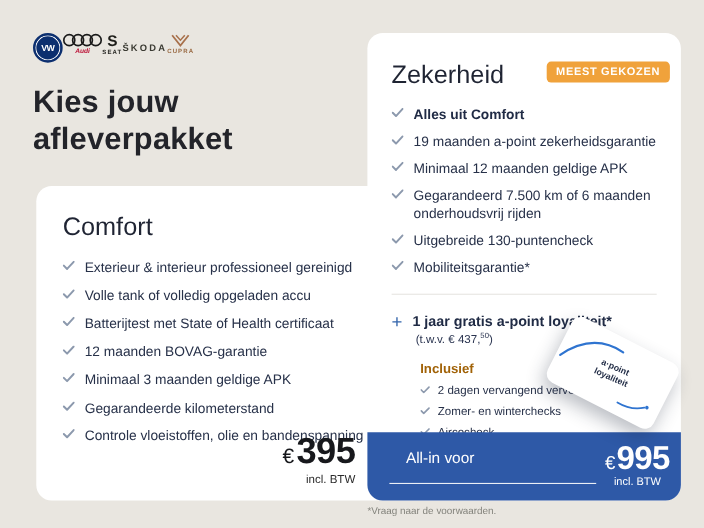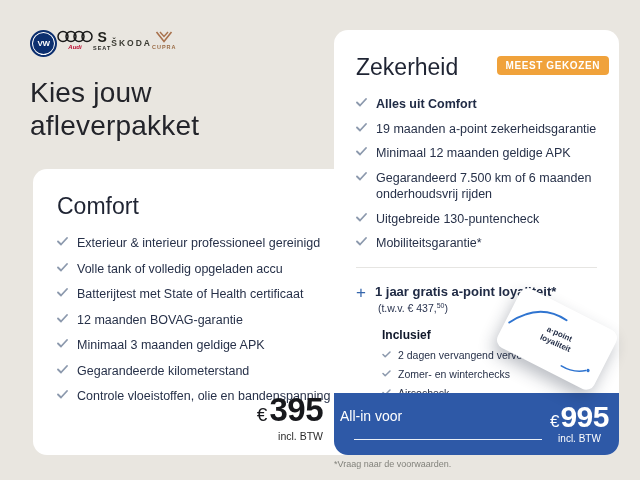--- a/index.html
+++ b/index.html
@@ -25,21 +25,21 @@
   }
   .brand-sub { font-size:5.5px; font-weight:700; letter-spacing:1px; color:#2A2A26; }
   .audi-sub { color:#BB0A30; letter-spacing:0; font-size:6px; font-style:italic; }
   .seat-s { font-size:14px; font-weight:900; color:#1E1E1A; line-height:14px; }
   .skoda-text { font-size:8.5px; font-weight:800; letter-spacing:2px; color:#3B3B33; margin-top:8px; }
   .cupra-sub { color:#9A6B44; }
 
   
   .page-title {
     position:absolute; left:30px; top:76px;
-    font-size:28px; line-height:1.18; font-weight:400;
+    font-size:28px; line-height:1.18; font-weight:700;
     color:#23242A; letter-spacing:0.2px;
   }
 
   
   .card {
     position:absolute; background:#fff; border-radius:14px;
     box-sizing:border-box;
   }
   .card-title { font-size:23px; font-weight:400; color:#1F2433; margin:0 0 15px; }
   ul.checklist { list-style:none; margin:0; padding:0; }
@@ -65,42 +65,42 @@
   .card-zekerheid ul.checklist li { margin-bottom:8px; }
   .divider { border:none; border-top:1px solid #E6E5E2; margin:15px 0 16px; }
 
   .bonus-row { display:flex; gap:9px; }
   .plus-icon { color:#3566AC; font-size:17px; line-height:1; font-weight:500; flex:0 0 auto; }
   .bonus-text { font-size:13px; font-weight:700; color:#202B45; line-height:1.3; }
   .bonus-value { font-size:10.5px; font-weight:400; color:#2A3450; margin-left:3px; white-space:nowrap; }
   .bonus-value sup { font-size:7px; }
 
   .inclusief { margin:11px 0 0 26px; }
-  .inclusief-label { color:#0f172a; font-size:12px; font-weight:700; margin-bottom:7px; }
+  .inclusief-label { color:#a16207; font-size:12px; font-weight:700; margin-bottom:7px; }
   ul.mini-list { list-style:none; margin:0; padding:0; }
   ul.mini-list li { display:flex; gap:7px; font-size:10.5px; color:#273149; margin-bottom:5px; line-height:1.3; }
   .mini-check { flex:0 0 auto; margin-top:2px; }
 
   .loyalty-card {
     position:absolute; right:8px; top:276px;
     width:108px; height:66px;
     background:#fff; border-radius:9px;
     transform:rotate(27deg);
     box-shadow:0 8px 16px rgba(30,40,60,.30);
     z-index:3;
     display:flex; align-items:center; justify-content:center;
     overflow:hidden;
   }
   .loyalty-text { font-size:8px; font-weight:700; color:#1F2A44; text-align:center; line-height:1.3; transform:rotate(-3deg); }
   .loyalty-arc { position:absolute; inset:0; }
 
   .z-footer {
     position:absolute; left:0; right:0; bottom:0; height:62px;
     background:#2E59A7; border-radius:0 0 14px 14px;
-    color:#fff; padding:12px 6px; box-sizing:border-box; z-index:2;
+    color:#fff; padding:12px 35px; box-sizing:border-box; z-index:2;
   }
   .allin-label { font-size:14px; font-weight:500; margin-top:3px; }
   .allin-underline { position:absolute; left:20px; bottom:15px; width:188px; height:1px; background:rgba(255,255,255,.9); }
   .z-price { position:absolute; right:10px; top:7px; text-align:center; }
   .z-price .euro { font-size:17px; font-weight:500; margin-right:1px; }
   .z-price .amount { font-size:30px; font-weight:600; letter-spacing:-0.5px; }
   .z-price-note { font-size:10px; margin-top:-1px; }
 
   .footnote {
     position:absolute; left:334px; top:459px; width:285px;

